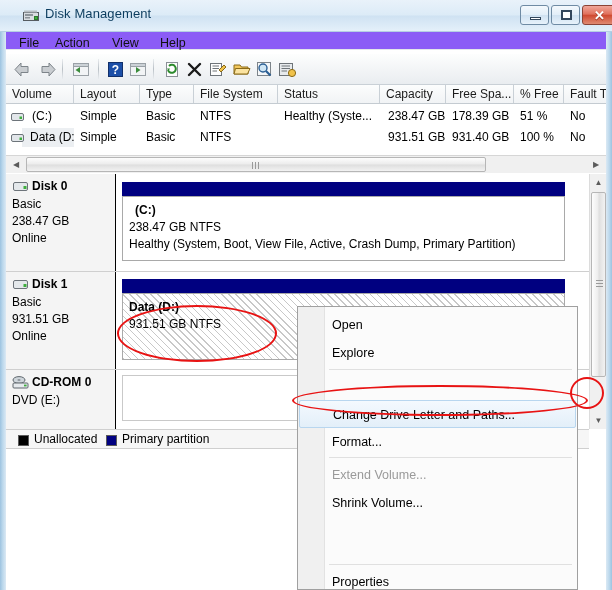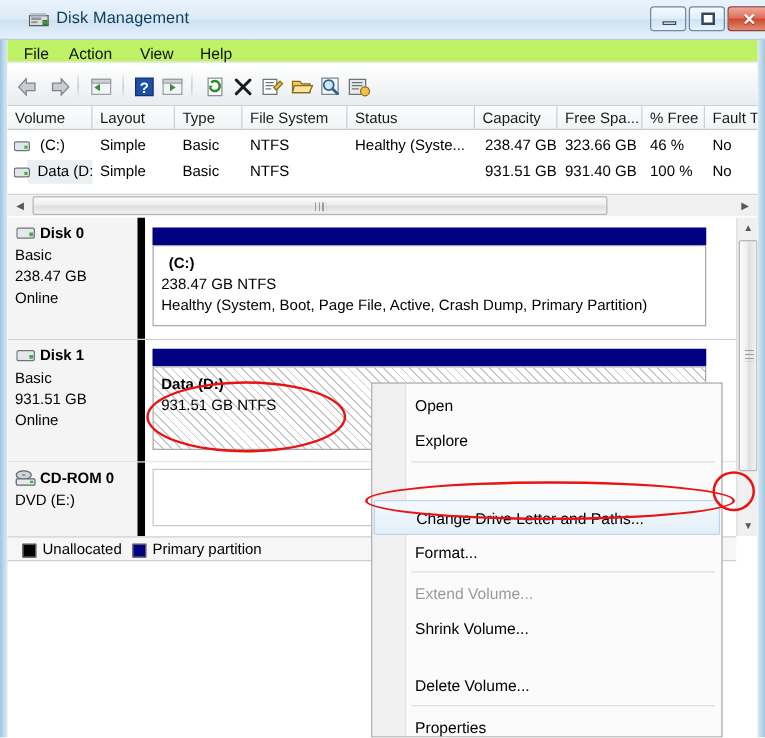--- a/index.html
+++ b/index.html
@@ -34,21 +34,21 @@
     background:linear-gradient(to bottom,#f0a79a 0%,#e0715c 45%,#cf4a31 52%,#e08a72 100%);}
   .gl-min{position:absolute;left:9px;top:11px;width:11px;height:3px;border:1px solid #33475c;
     background:#fff;box-sizing:border-box;}
   .gl-max{position:absolute;left:9px;top:4px;width:11px;height:10px;border:2px solid #33475c;
     background:#fff;box-sizing:border-box;}
   .gl-close{position:absolute;left:0;top:0;width:33px;height:19px;color:#fff;font-size:13px;
     font-weight:bold;text-align:center;line-height:19px;text-shadow:0 1px 0 #91301c;}
 
   
   .menubar{position:absolute;left:6px;top:32px;width:600px;height:18px;
-    background:#bef264;border-bottom:1px solid #e3e7ea;box-sizing:border-box;}
+    background:#8b5cf6;border-bottom:1px solid #e3e7ea;box-sizing:border-box;}
   .menubar .mi{position:absolute;top:3px;font-size:12.5px;color:#111;padding:1px 7px;
     cursor:default;}
 
   
   .toolbar{position:absolute;left:6px;top:54px;width:600px;height:31px;
     background:linear-gradient(to bottom,#fdfefe 0%,#f2f4f6 55%,#e9edf0 100%);
     border-bottom:1px solid #c9d0d6;box-sizing:border-box;}
   .tb-sep{position:absolute;top:5px;width:1px;height:20px;
     background:linear-gradient(to bottom,#e9ecef,#b9c0c6,#e9ecef);}
   .tbi{position:absolute;top:5px;width:22px;height:21px;cursor:default;}
@@ -77,21 +77,21 @@
     border:1px solid #b6b6b6;border-radius:2px;box-sizing:border-box;cursor:default;}
   .hs-grip{position:absolute;left:50%;top:4px;width:9px;height:7px;margin-left:-4px;
     background-image:repeating-linear-gradient(to right,#9a9a9a 0 1px,transparent 1px 3px);}
 
   
   .gpane{position:absolute;left:6px;top:174px;width:600px;height:255px;
     background:#ffffff;overflow:hidden;}
   .drow{position:absolute;left:0;width:583px;box-sizing:border-box;
     border-bottom:1px solid #cfcfcf;background:#fff;}
   .dinfo{position:absolute;left:0;top:0;width:110px;height:100%;
-    background:#f4f4f4;border-right:6px solid #000000;box-sizing:border-box;}
+    background:#f4f4f4;border-right:1px solid #000000;box-sizing:border-box;}
   .dinfo .dtitle{position:absolute;left:26px;top:5px;font-size:12px;font-weight:bold;color:#000;
     white-space:nowrap;}
   .dinfo .dline{position:absolute;left:6px;font-size:12px;color:#000;white-space:nowrap;}
   .diskicon{position:absolute;left:7px;top:7px;width:17px;height:12px;}
   .cdicon{position:absolute;left:6px;top:5px;width:18px;height:15px;}
 
   .dgraph{position:absolute;top:0;right:0;left:110px;height:100%;background:#fff;}
   .pbar{position:absolute;background:#000080;}
   .pbody{position:absolute;background:#fff;border:1px solid #a9a9a9;box-sizing:border-box;}
   .pbody.hatch{
@@ -247,22 +247,22 @@
       <svg class="volicon" viewBox="0 0 14 11">
         <rect x="0.5" y="2.5" width="12" height="7" rx="1.5" fill="#e2e6ea" stroke="#6d747a"></rect>
         <rect x="8.5" y="5.5" width="2.5" height="2.5" fill="#3fae3f"></rect>
       </svg>
       <div class="lcell" style="left:20px;width:48px">(C:)</div>
       <div class="lcell" style="left:68px;width:66px">Simple</div>
       <div class="lcell" style="left:134px;width:54px">Basic</div>
       <div class="lcell" style="left:188px;width:84px">NTFS</div>
       <div class="lcell" style="left:272px;width:104px">Healthy (Syste...</div>
       <div class="lcell" style="left:376px;width:64px">238.47 GB</div>
-      <div class="lcell" style="left:440px;width:68px">323.66 GB</div>
-      <div class="lcell" style="left:508px;width:50px">46 %</div>
+      <div class="lcell" style="left:440px;width:68px">178.39 GB</div>
+      <div class="lcell" style="left:508px;width:50px">51 %</div>
       <div class="lcell" style="left:558px;width:42px">No</div>
     </div>
 
     <div class="lrow" style="top:42px">
       <div class="sel-tint" style="left:16px;top:1px;width:52px;height:19px"></div>
       <svg class="volicon" viewBox="0 0 14 11">
         <rect x="0.5" y="2.5" width="12" height="7" rx="1.5" fill="#e2e6ea" stroke="#6d747a"></rect>
         <rect x="8.5" y="5.5" width="2.5" height="2.5" fill="#3fae3f"></rect>
       </svg>
       <div class="lcell" style="left:18px;width:50px">Data (D:)</div>
@@ -295,21 +295,21 @@
         <div class="dtitle">Disk 0</div>
         <div class="dline" style="top:23px">Basic</div>
         <div class="dline" style="top:40px">238.47 GB</div>
         <div class="dline" style="top:57px">Online</div>
       </div>
       <div class="dgraph">
         <div class="pbar" style="left:6px;top:8px;right:24px;height:14px"></div>
         <div class="pbody" style="left:6px;top:22px;right:24px;bottom:10px">
           <div class="ptxt b" style="left:12px;top:6px">(C:)</div>
           <div class="ptxt" style="left:6px;top:23px">238.47 GB NTFS</div>
-          <div class="ptxt" style="left:6px;top:40px">Healthy (System, Boot, Page File, Active, Crash Dump, Primary Partition)</div>
+          <div class="ptxt" style="left:6px;top:40px">Healthy (System, Boot, View File, Active, Crash Dump, Primary Partition)</div>
         </div>
       </div>
     </div>
 
     <div class="drow" style="top:98px;height:98px">
       <div class="dinfo">
         <svg class="diskicon" viewBox="0 0 17 12">
           <rect x="0.5" y="1.5" width="14" height="8" rx="1.5" fill="#e4e8eb" stroke="#6d747a"></rect>
           <rect x="10.5" y="5" width="3" height="3" fill="#3fae3f"></rect>
         </svg>
@@ -364,21 +364,20 @@
     <div class="ctx-body"></div>
 
     <div class="cmi" style="top:32px">Explore</div>
     <div class="cmi" style="top:4px">Open</div>
     <div class="csep" style="top:62px"></div>
     <div class="cmi" style="top:121px">Format...</div>
     <div class="cmi active" style="top:93px">Change Drive Letter and Paths...</div>
     <div class="csep" style="top:150px"></div>
     <div class="cmi" style="top:182px">Shrink Volume...</div>
     <div class="cmi disabled" style="top:154px">Extend Volume...</div>
-    <div class="cmi" style="top:228px">Delete Volume...</div>
     <div class="csep" style="top:257px"></div>
     <div class="cmi" style="top:261px">Properties</div>
 
   </div>
 
   <div class="redring" style="left:117px;top:305px;width:156px;height:53px"></div>
   <div class="redring" style="left:292px;top:385px;width:292px;height:27px"></div>
   <div class="redring" style="left:570px;top:377px;width:30px;height:28px"></div>
 
 </div>

